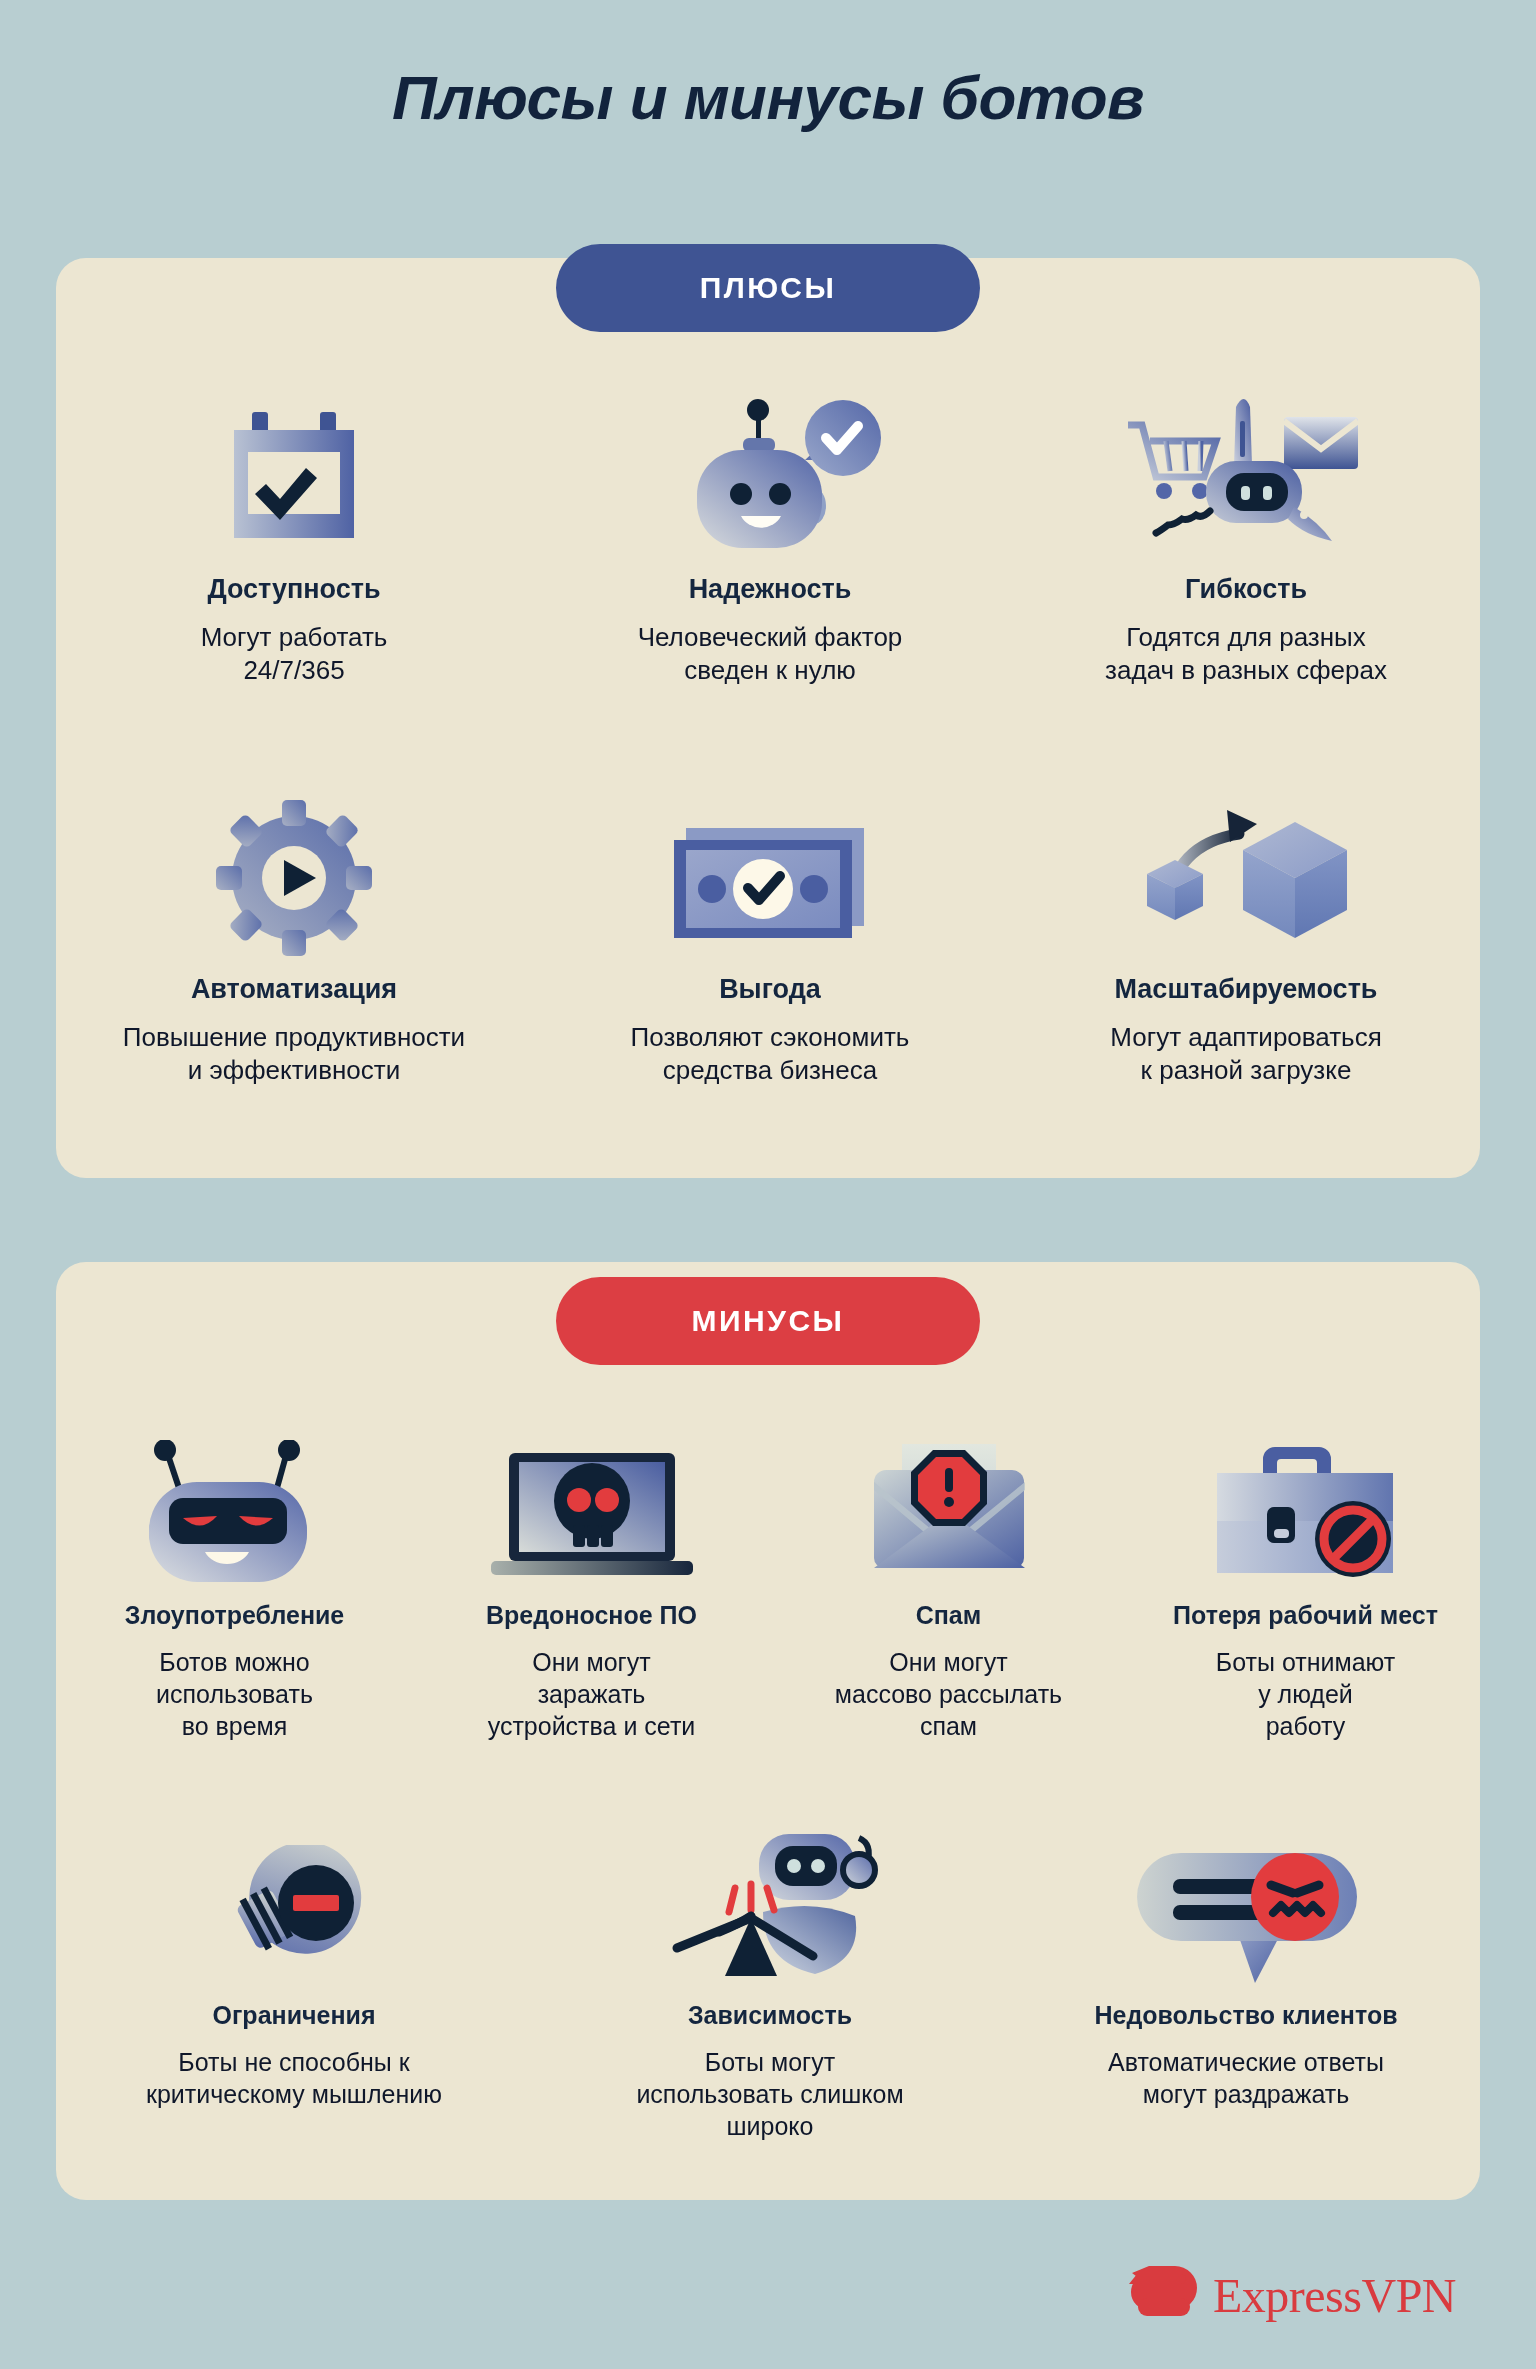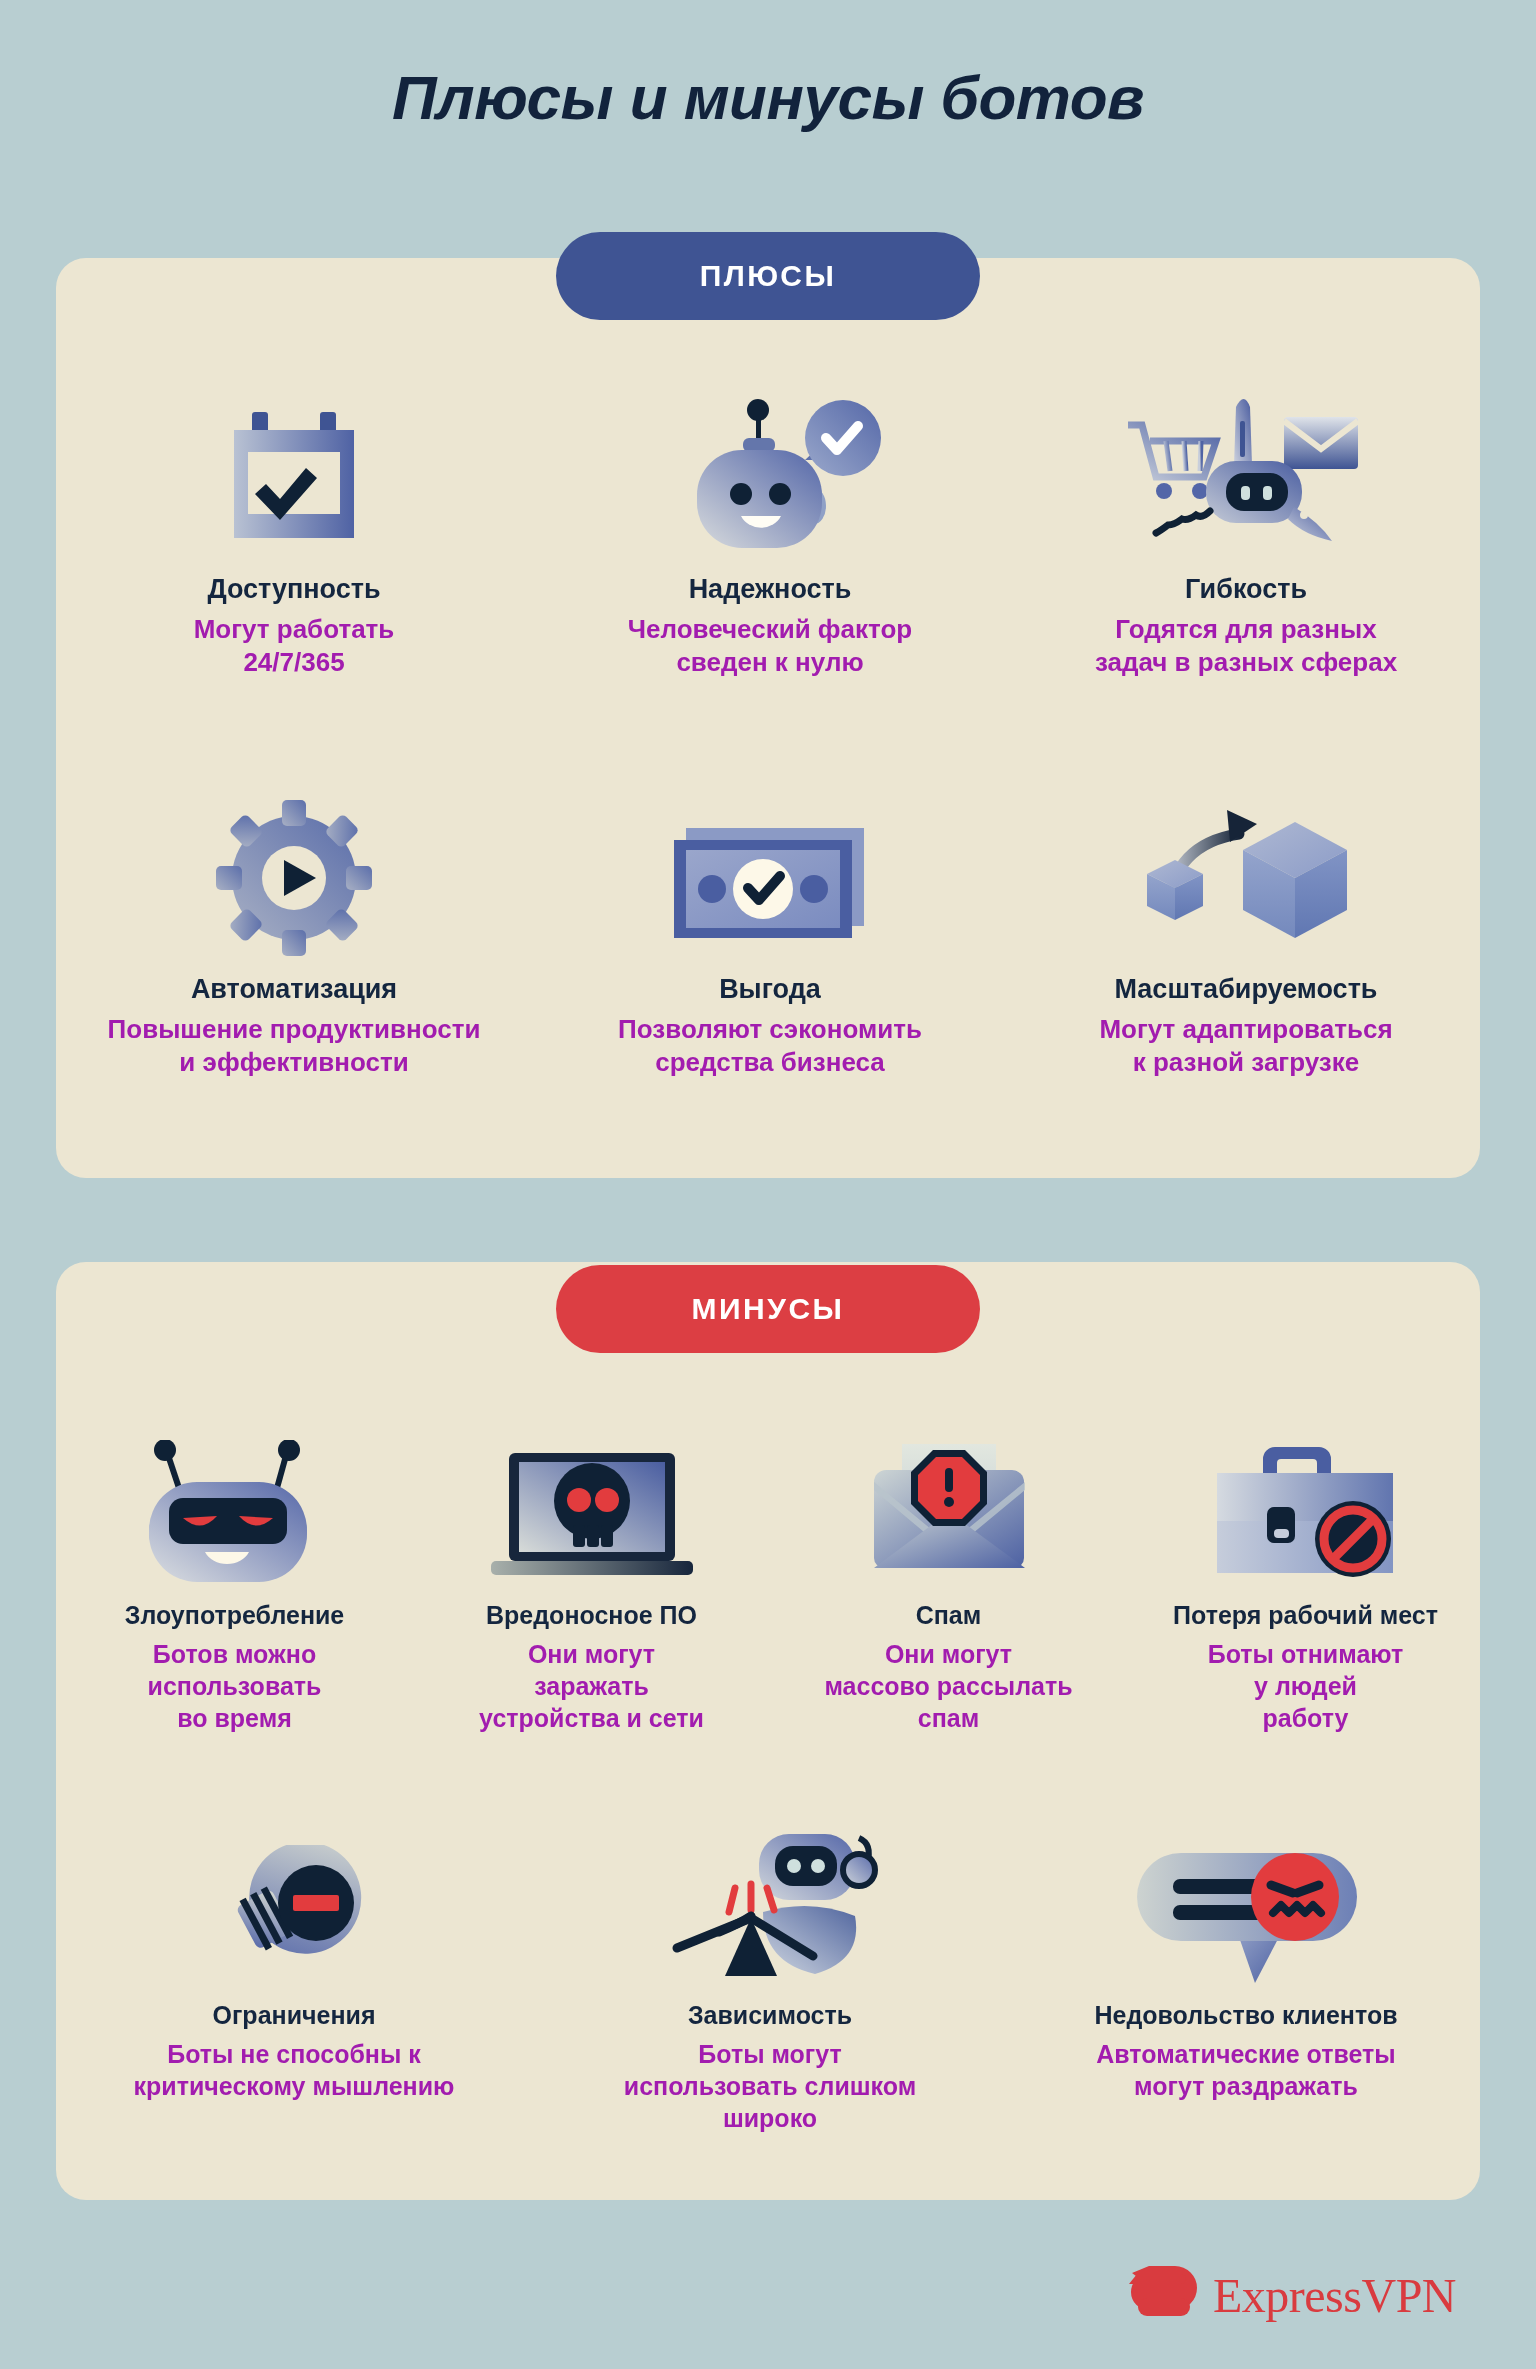--- a/index.html
+++ b/index.html
@@ -54,20 +54,21 @@
     height: 88px;
     border-radius: 44px;
     display: flex;
     align-items: center;
     justify-content: center;
     color: #ffffff;
     font-size: 30px;
     font-weight: bold;
     letter-spacing: 2.5px;
     z-index: 5;
+    margin-top: 12px;
   }
   #pros-pill { top: 232px; background: #3f5493; }
   #cons-pill { top: 1265px; background: #dc3e43; }
 
   
   .grid {
     position: absolute;
     left: 56px;
     width: 1428px;
     display: grid;
@@ -96,25 +97,24 @@
   }
   .item-title {
     font-size: 27px;
     font-weight: bold;
     color: #14263f;
     margin-top: 16px;
     white-space: nowrap;
   }
   .item-desc {
     font-size: 26px;
-    color: #a21caf;
+    color: #0f172a;
     line-height: 1.28;
-    margin-top: 8px;
+    margin-top: 16px;
     white-space: pre-line;
-    font-weight: bold;
   }
   
   #cons-row1 .item-title, #cons-row2 .item-title { font-size: 25px; }
   #cons-row1 .item-desc,  #cons-row2 .item-desc  { font-size: 25px; }
   #cons-row1 .icon-wrap, #cons-row2 .icon-wrap { height: 150px; }
 
   
   #footer-logo {
     position: absolute;
     top: 2262px;

